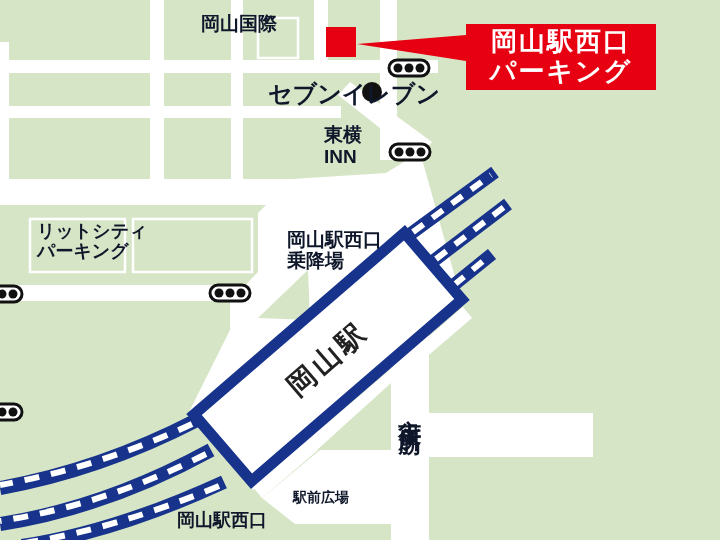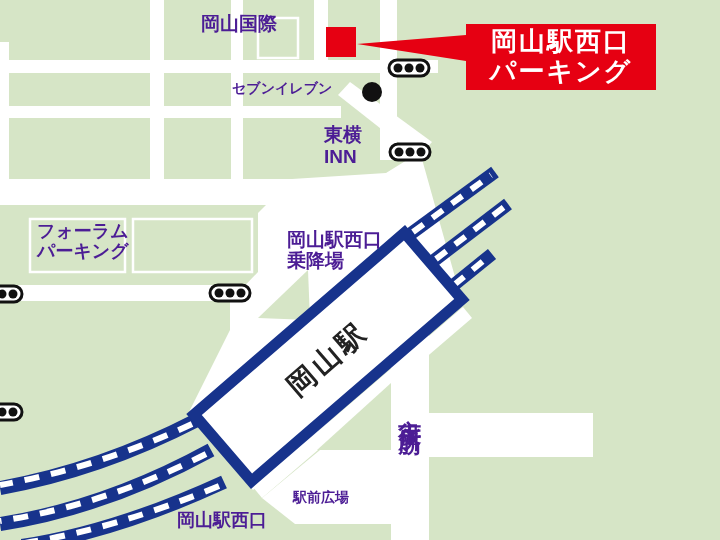--- a/index.html
+++ b/index.html
@@ -1,21 +1,21 @@
 <!DOCTYPE html>
 <html><head>
 <meta charset="utf-8">
 <style>
   html,body{margin:0;padding:0;}
   body{width:720px;height:540px;overflow:hidden;background:#d6e5c6;}
   #map{position:relative;width:720px;height:540px;font-family:"Liberation Sans",sans-serif;}
   #map svg{position:absolute;left:0;top:0;}
-  .label{position:absolute;color:#4c1d95;font-weight:600;line-height:1.1;white-space:nowrap;}
+  .label{position:absolute;color:#0f172a;font-weight:600;line-height:1.1;white-space:nowrap;}
   .label-kokusai{left:201px;top:14px;font-size:19px;}
-  .label-seven{left:232px;top:81px;font-size:14px;}
+  .label-seven{left:232px;top:81px;font-size:24px;padding-left:36px;}
   .label-toyoko{left:324px;top:124px;font-size:19px;line-height:1.15;}
   .label-forum{left:37px;top:222px;font-size:18px;}
   .label-lit{left:139px;top:220px;font-size:18px;}
   .label-boarding{left:287px;top:230px;font-size:19px;}
   .label-station{
     left:243px;top:341px;width:170px;height:36px;
     transform:rotate(-40.8deg);
     display:flex;align-items:center;justify-content:center;
     font-size:28px;font-weight:700;letter-spacing:4px;color:#222;
   }
@@ -147,21 +147,21 @@
   </div>
 
   <div class="label label-seven">セブンイレブン</div>
 
   <div class="label label-toyoko">
     <div>東横</div>
     <div>INN</div>
   </div>
 
   <div class="label label-forum">
-    <div>フォーラム</div>
+    <div>リットシティ</div>
     <div>パーキング</div>
   </div>
 
 
   <div class="label label-boarding">
     <div>岡山駅西口</div>
     <div>乗降場</div>
   </div>
 
   <div class="label label-station">岡山駅</div>

